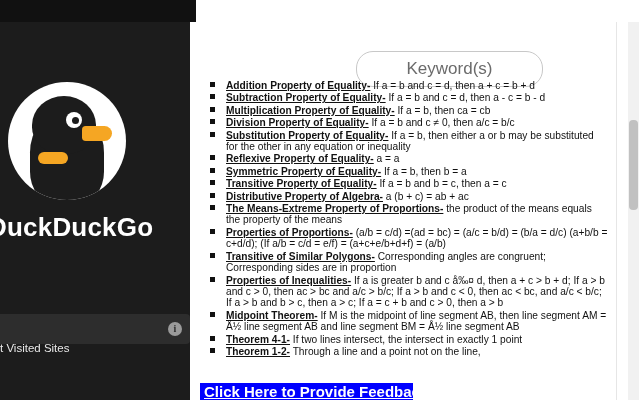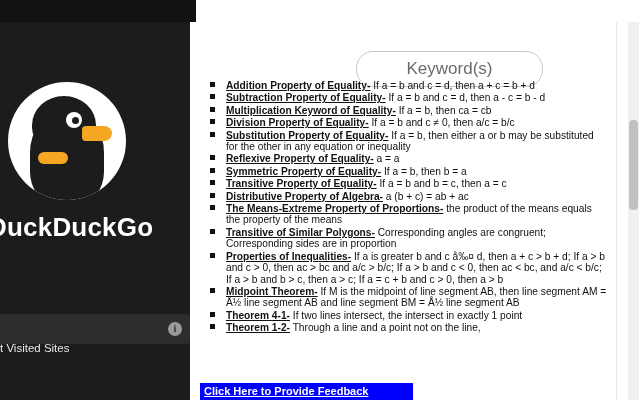--- a/index.html
+++ b/index.html
@@ -233,21 +233,21 @@
     position: absolute;
     left: 200px;
     top: 383px;
     width: 213px;
     height: 17px;
     background: #0000ff;
   }
   .feedback span {
     display: block;
     color: #ffffff;
-    font-size: 11px;
+    font-size: 15px;
     font-weight: bold;
     text-decoration: underline;
     line-height: 17px;
     padding-left: 4px;
     white-space: nowrap;
   }
   .bottom-strip {
     position: absolute;
     left: 0;
     top: 394px;
@@ -286,28 +286,29 @@
 
   <div class="content">
 
     <div class="keyword-box">
       <span>Keyword(s)</span>
     </div>
 
     <div class="list" id="term-list">
         <div class="item"><span class="bullet"></span><span class="term">Addition Property of Equality-</span><span> If a = b and c = d, then a + c = b + d</span></div>
         <div class="item"><span class="bullet"></span><span class="term">Subtraction Property of Equality-</span><span> If a = b and c = d, then a - c = b - d</span></div>
-        <div class="item"><span class="bullet"></span><span class="term">Multiplication Keyword of Equality-</span><span> If a = b, then ca = cb</span></div>
+        <div class="item"><span class="bullet"></span><span class="term">Multiplication Property of Equality-</span><span> If a = b, then ca = cb</span></div>
         <div class="item"><span class="bullet"></span><span class="term">Division Property of Equality-</span><span> If a = b and c ≠ 0, then a/c = b/c</span></div>
         <div class="item"><span class="bullet"></span><span class="term">Substitution Property of Equality-</span><span> If a = b, then either a or b may be substituted for the other in any equation or inequality</span></div>
         <div class="item"><span class="bullet"></span><span class="term">Reflexive Property of Equality-</span><span> a = a</span></div>
         <div class="item"><span class="bullet"></span><span class="term">Symmetric Property of Equality-</span><span> If a = b, then b = a</span></div>
         <div class="item"><span class="bullet"></span><span class="term">Transitive Property of Equality-</span><span> If a = b and b = c, then a = c</span></div>
         <div class="item"><span class="bullet"></span><span class="term">Distributive Property of Algebra-</span><span> a (b + c) = ab + ac</span></div>
         <div class="item"><span class="bullet"></span><span class="term">The Means-Extreme Property of Proportions-</span><span> the product of the means equals the property of the means</span></div>
+        <div class="item"><span class="bullet"></span><span class="term">Properties of Proportions-</span><span> (a/b = c/d) =(ad = bc) = (a/c = b/d) = (b/a = d/c) (a+b/b = c+d/d); (If a/b = c/d = e/f) = (a+c+e/b+d+f) = (a/b)</span></div>
         <div class="item"><span class="bullet"></span><span class="term">Transitive of Similar Polygons-</span><span> Corresponding angles are congruent; Corresponding sides are in proportion</span></div>
         <div class="item"><span class="bullet"></span><span class="term">Properties of Inequalities-</span><span> If a is greater b and c å‰¤ d, then a + c &gt; b + d; If a &gt; b and c &gt; 0, then ac &gt; bc and a/c &gt; b/c; If a &gt; b and c &lt; 0, then ac &lt; bc, and a/c &lt; b/c; If a &gt; b and b &gt; c, then a &gt; c; If a = c + b and c &gt; 0, then a &gt; b</span></div>
         <div class="item"><span class="bullet"></span><span class="term">Midpoint Theorem-</span><span> If M is the midpoint of line segment AB, then line segment AM = Å½ line segment AB and line segment BM = Å½ line segment AB</span></div>
         <div class="item"><span class="bullet"></span><span class="term">Theorem 4-1-</span><span> If two lines intersect, the intersect in exactly 1 point</span></div>
         <div class="item"><span class="bullet"></span><span class="term">Theorem 1-2-</span><span> Through a line and a point not on the line,</span></div>
       </div>
 
   </div>
 
   <div class="right-gutter"></div>

